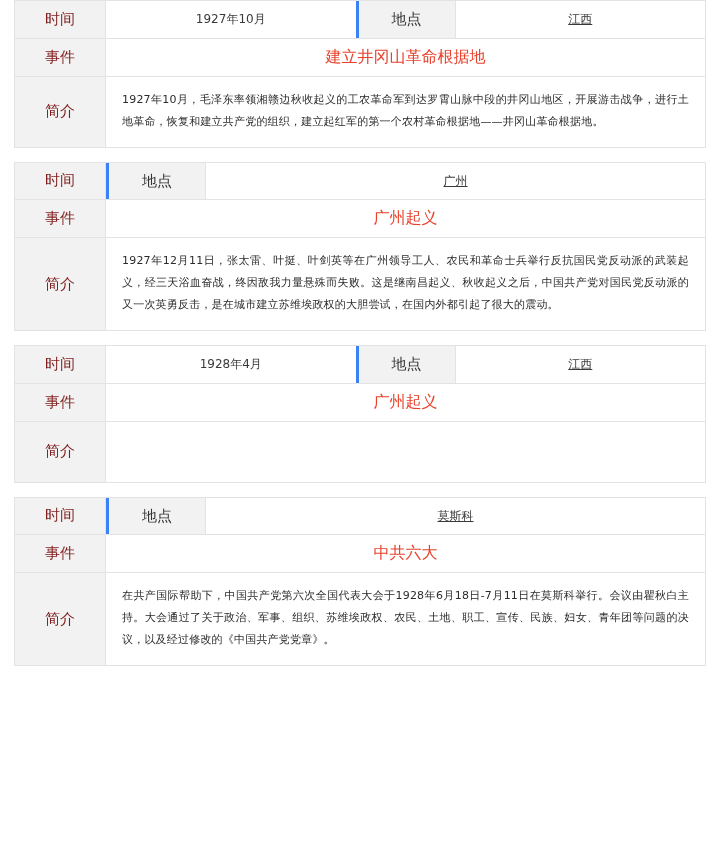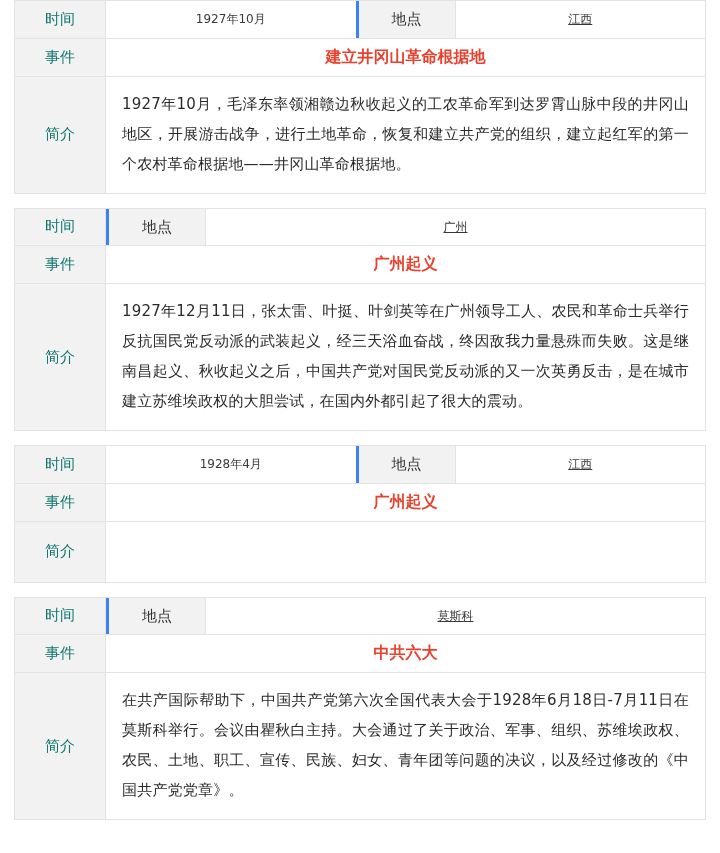--- a/index.html
+++ b/index.html
@@ -34,21 +34,21 @@
     min-height: 36px;
   }
   .cell-label {
     width: 90px;
     min-width: 90px;
     background: #f2f2f2;
     display: flex;
     align-items: center;
     justify-content: center;
     font-size: 15px;
-    color: #0f766e;
+    color: #7f1d1d;
     border-right: 1px solid #e3e3e3;
     line-height: 1.4;
   }
   .cell-val {
     flex: 1;
     display: flex;
     align-items: center;
     justify-content: center;
     font-size: 12px;
     color: #3a3a3a;
@@ -68,30 +68,30 @@
   }
   .cell-val.time-val { flex: 1 1 0; }
   .cell-val.place-val { flex: 1 1 0; text-decoration: underline; }
   .event-title {
     flex: 1;
     display: flex;
     align-items: center;
     justify-content: center;
     color: #e8412c;
     font-size: 16px;
-    font-weight: 700;
+    font-weight: 400;
     padding: 8px 6px;
     box-sizing: border-box;
   }
   .desc-row { min-height: 60px; }
   .desc-text {
     flex: 1;
     padding: 12px 16px 14px 16px;
     box-sizing: border-box;
-    font-size: 15px;
+    font-size: 11px;
     line-height: 2.0;
     color: #2b2b2b;
     text-align: justify;
     letter-spacing: 0.2px;
   }
 </style>
 </head>
 <body>
 
 <div class="page">

